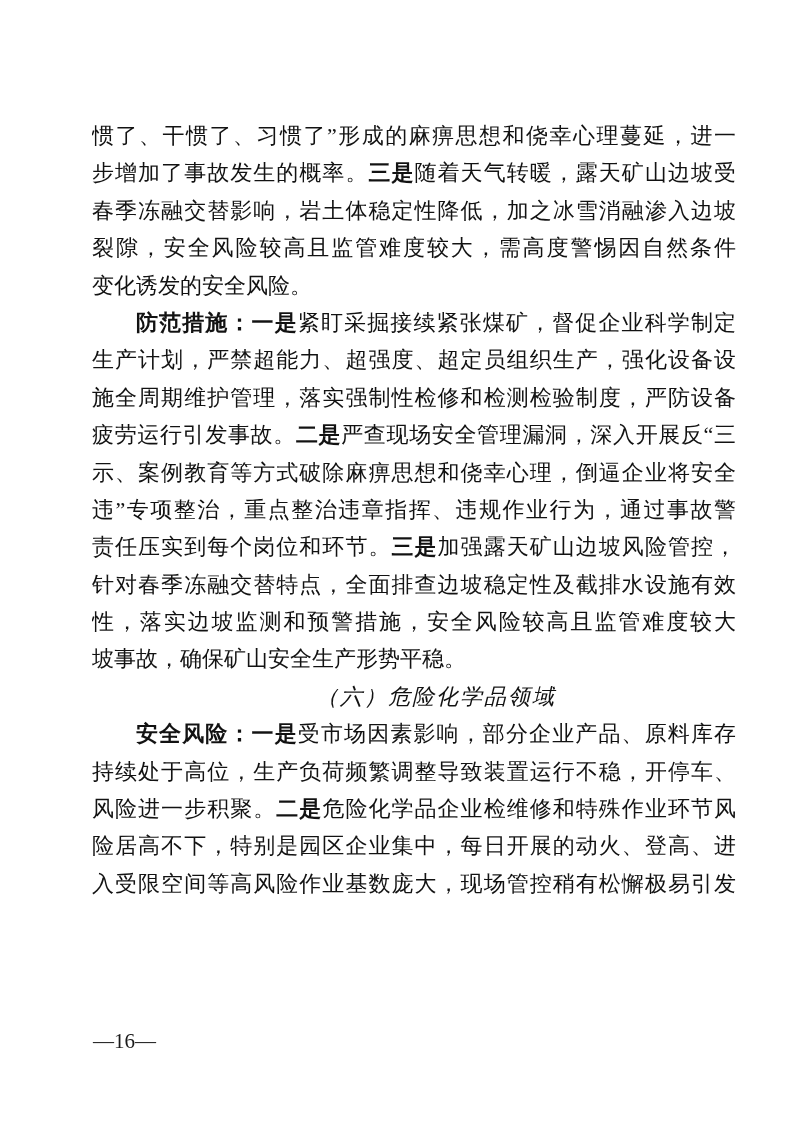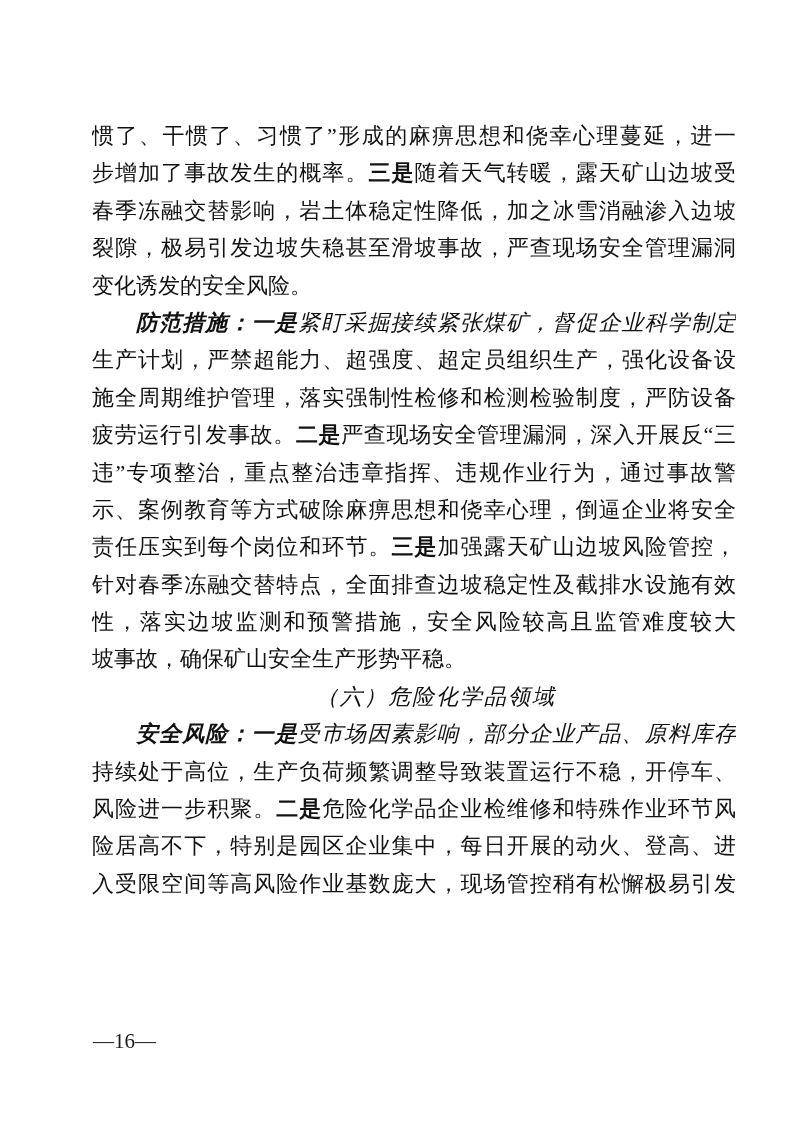--- a/index.html
+++ b/index.html
@@ -30,21 +30,20 @@
     white-space: normal;
     overflow: hidden;
   }
   .line.full {
     text-align: justify;
     text-align-last: justify;
     text-justify: inter-character;
   }
   .line.indent {
     padding-left: 44px;
-    font-style: italic;
   }
   .line .b {
     font-weight: 700;
   }
   .line.kai {
     font-style: italic;
     letter-spacing: 2px;
     text-align: center;
   }
   .footer {
@@ -59,28 +58,28 @@
   }
 </style>
 </head>
 <body>
 
 <div class="page">
   <div class="doc-body">
       <div class="line full"><span>惯了、干惯了、习惯了”形成的麻痹思想和侥幸心理蔓延，进一</span></div>
       <div class="line full"><span>步增加了事故发生的概率。</span><span class="b">三是</span><span>随着天气转暖，露天矿山边坡受</span></div>
       <div class="line full"><span>春季冻融交替影响，岩土体稳定性降低，加之冰雪消融渗入边坡</span></div>
-      <div class="line full"><span>裂隙，极易引发边坡失稳甚至滑坡事故，严查现场安全管理漏洞</span></div>
+      <div class="line full"><span>裂隙，安全风险较高且监管难度较大，需高度警惕因自然条件</span></div>
       <div class="line"><span>变化诱发的安全风险。</span></div>
       <div class="line full indent"><span class="b">防范措施：一是</span><span>紧盯采掘接续紧张煤矿，督促企业科学制定</span></div>
       <div class="line full"><span>生产计划，严禁超能力、超强度、超定员组织生产，强化设备设</span></div>
       <div class="line full"><span>施全周期维护管理，落实强制性检修和检测检验制度，严防设备</span></div>
       <div class="line full"><span>疲劳运行引发事故。</span><span class="b">二是</span><span>严查现场安全管理漏洞，深入开展反“三</span></div>
+      <div class="line full"><span>示、案例教育等方式破除麻痹思想和侥幸心理，倒逼企业将安全</span></div>
       <div class="line full"><span>违”专项整治，重点整治违章指挥、违规作业行为，通过事故警</span></div>
-      <div class="line full"><span>示、案例教育等方式破除麻痹思想和侥幸心理，倒逼企业将安全</span></div>
       <div class="line full"><span>责任压实到每个岗位和环节。</span><span class="b">三是</span><span>加强露天矿山边坡风险管控，</span></div>
       <div class="line full"><span>针对春季冻融交替特点，全面排查边坡稳定性及截排水设施有效</span></div>
       <div class="line full"><span>性，落实边坡监测和预警措施，安全风险较高且监管难度较大</span></div>
       <div class="line"><span>坡事故，确保矿山安全生产形势平稳。</span></div>
       <div class="line indent kai"><span>（六）危险化学品领域</span></div>
       <div class="line full indent"><span class="b">安全风险：一是</span><span>受市场因素影响，部分企业产品、原料库存</span></div>
       <div class="line full"><span>持续处于高位，生产负荷频繁调整导致装置运行不稳，开停车、</span></div>
       <div class="line full"><span>风险进一步积聚。</span><span class="b">二是</span><span>危险化学品企业检维修和特殊作业环节风</span></div>
       <div class="line full"><span>险居高不下，特别是园区企业集中，每日开展的动火、登高、进</span></div>
       <div class="line full"><span>入受限空间等高风险作业基数庞大，现场管控稍有松懈极易引发</span></div>

